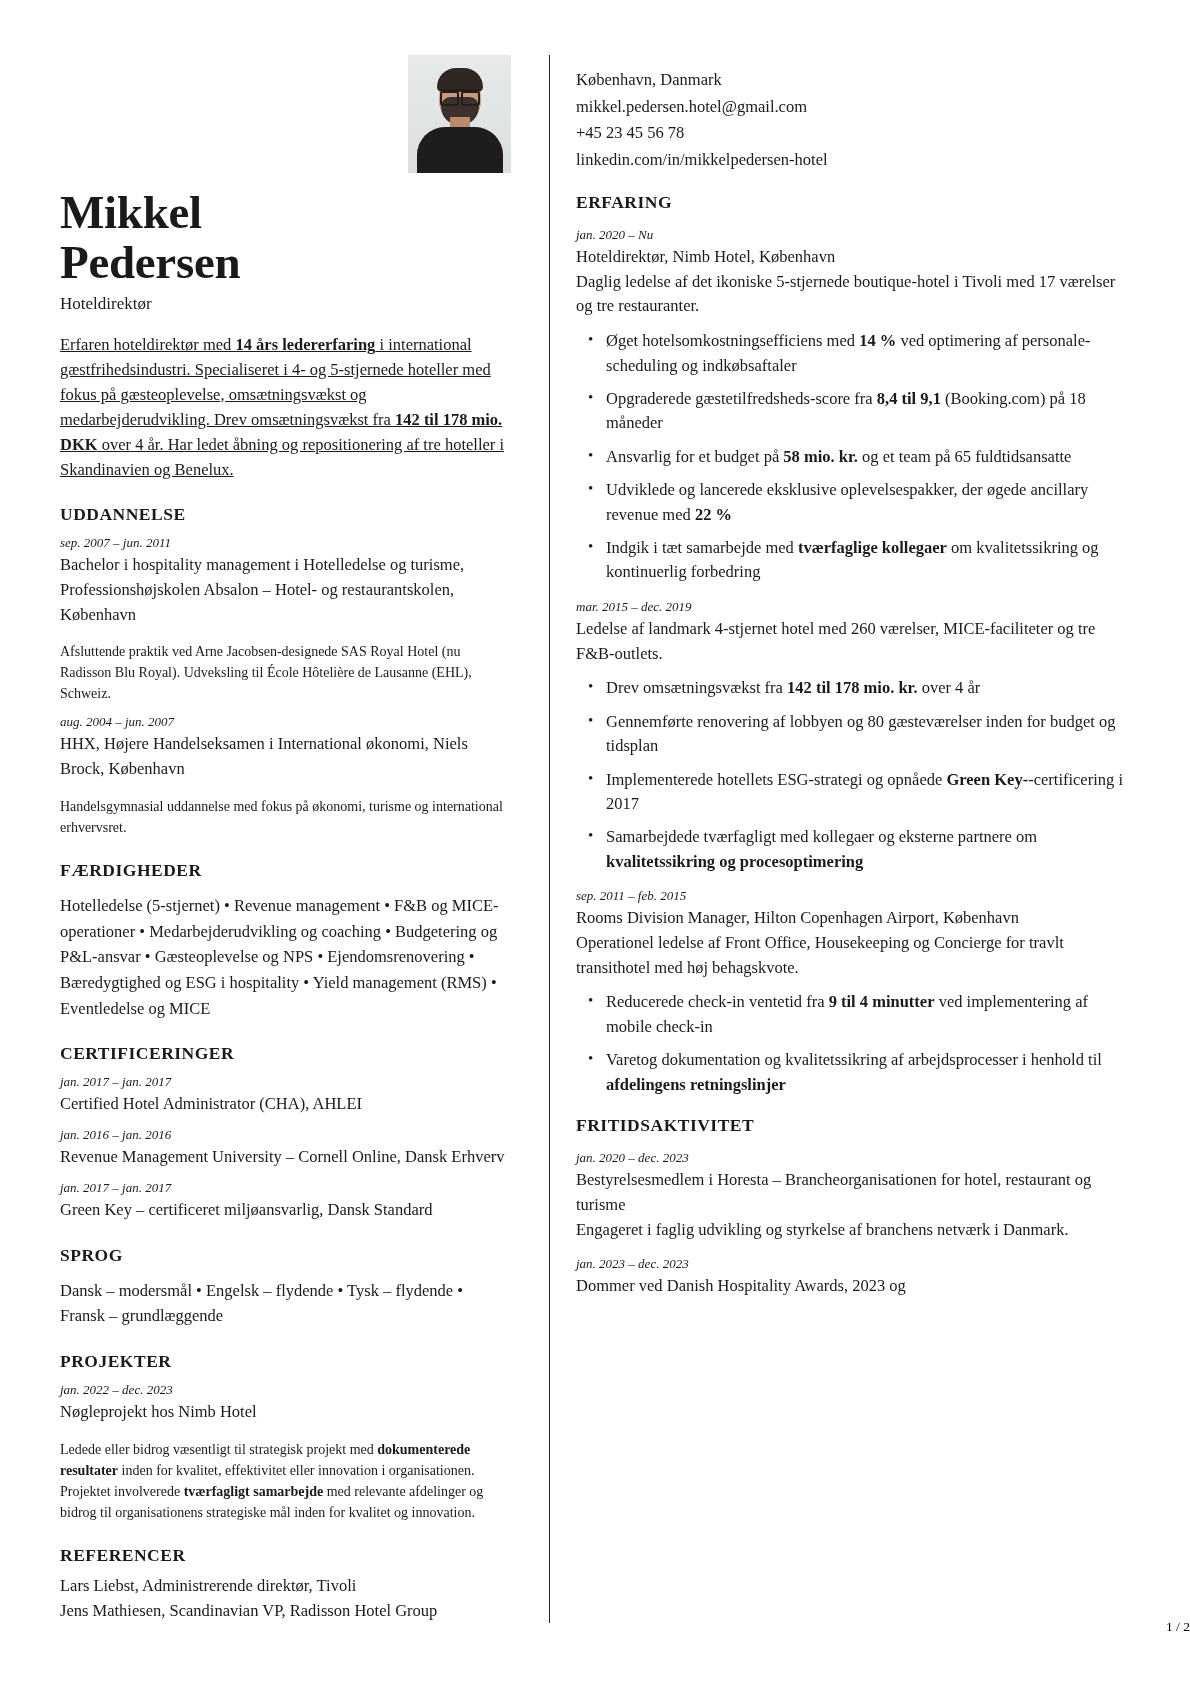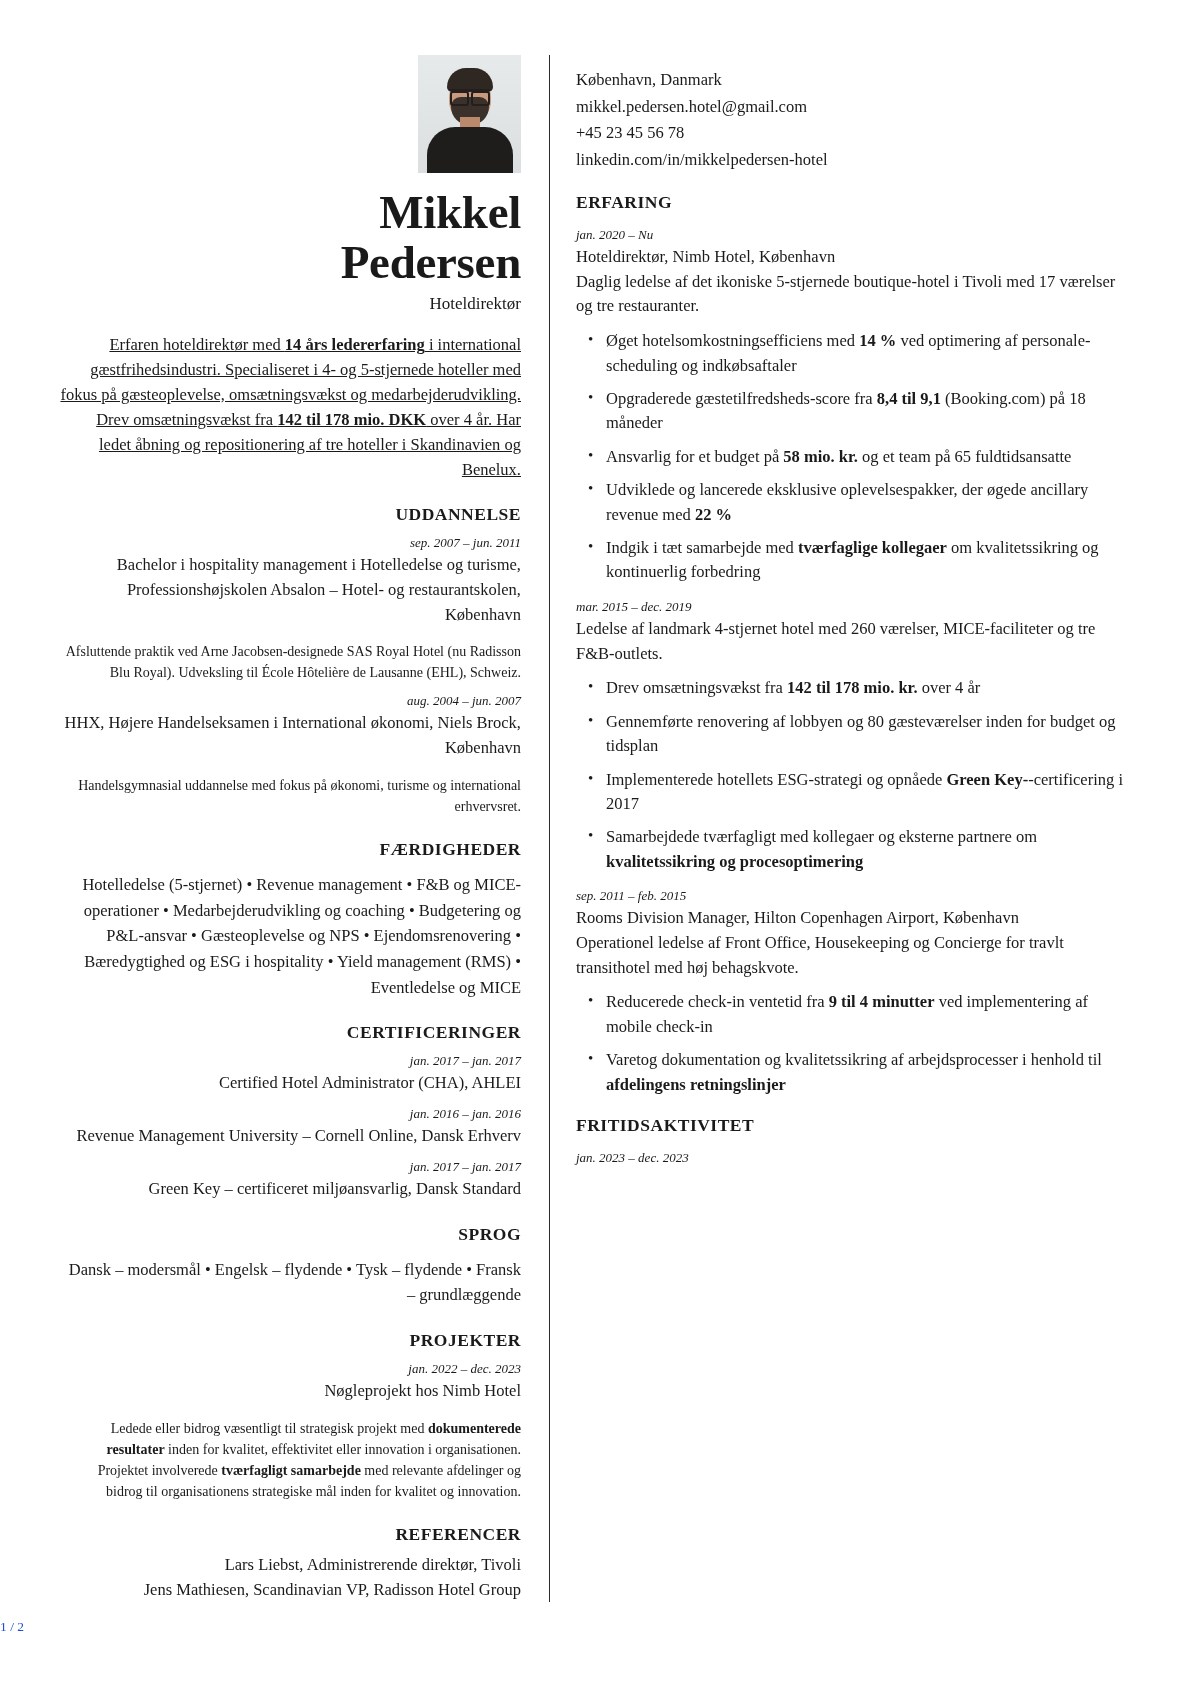--- a/index.html
+++ b/index.html
@@ -27,22 +27,21 @@
   .columns {
     display: flex;
     align-items: flex-start;
     width: 1070px;
   }
 
   
   .left-col {
     width: 490px;
     flex: 0 0 490px;
-    text-align: right;
-    padding-right: 28px;
+    padding-right: 38px;
     border-right: 1.6px solid #2b2b2b;
     min-height: 1430px;
   }
 
   .photo-wrap {
     display: flex;
     justify-content: flex-end;
     margin-bottom: 14px;
   }
 
@@ -221,23 +220,23 @@
     top: -1px;
     font-size: 15px;
   }
 
   b, strong { font-weight: bold; }
 
   .footer {
     position: absolute;
     left: 0; right: 0;
     bottom: 48px;
-    text-align: left;
+    text-align: right;
     font-size: 13.5px;
-    color: #1d4ed8;
+    color: #000000;
   }
 </style>
 </head>
 <body>
 
 <div class="page">
   <div class="columns">
 
     <div class="left-col">
 
@@ -352,23 +351,29 @@
         <div class="r-role">Rooms Division Manager, Hilton Copenhagen Airport, København</div>
         <div class="r-desc">Operationel ledelse af Front Office, Housekeeping og Concierge for travlt transithotel med høj behagskvote.</div>
         <ul class="bullets">
           <li><span>Reducerede check-in ventetid fra </span><b>9 til 4 minutter</b><span> ved implementering af mobile check-in</span></li>
           <li><span>Varetog dokumentation og kvalitetssikring af arbejdsprocesser i henhold til </span><b>afdelingens retningslinjer</b><span></span></li>
         </ul>
       </div>
 
       <div class="r-section-head">FRITIDSAKTIVITET</div>
 
+      <div>
+        <div class="r-date">jan. 2020 – dec. 2023</div>
+        <div class="r-role">Bestyrelsesmedlem i Horesta – Brancheorganisationen for hotel, restaurant og turisme</div>
+        <div class="r-desc">Engageret i faglig udvikling og styrkelse af branchens netværk i Danmark.</div>
+      </div>
 
       <div>
         <div class="r-date">jan. 2023 – dec. 2023</div>
+        <div class="r-role">Dommer ved Danish Hospitality Awards, 2023 og</div>
       </div>
 
     </div>
   </div>
 
   <div class="footer">
     <span>1 / 2</span>
   </div>
 </div>
 

